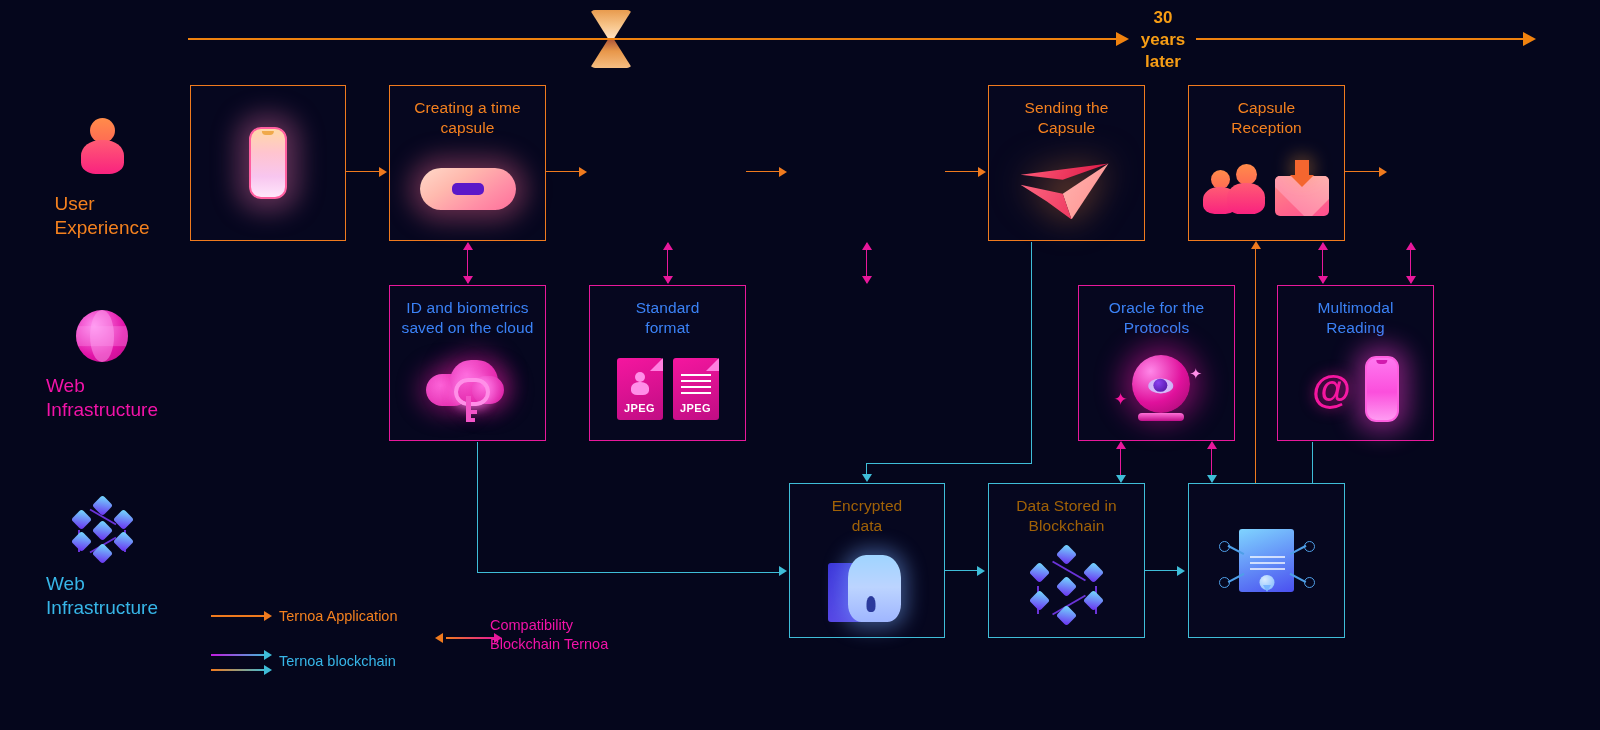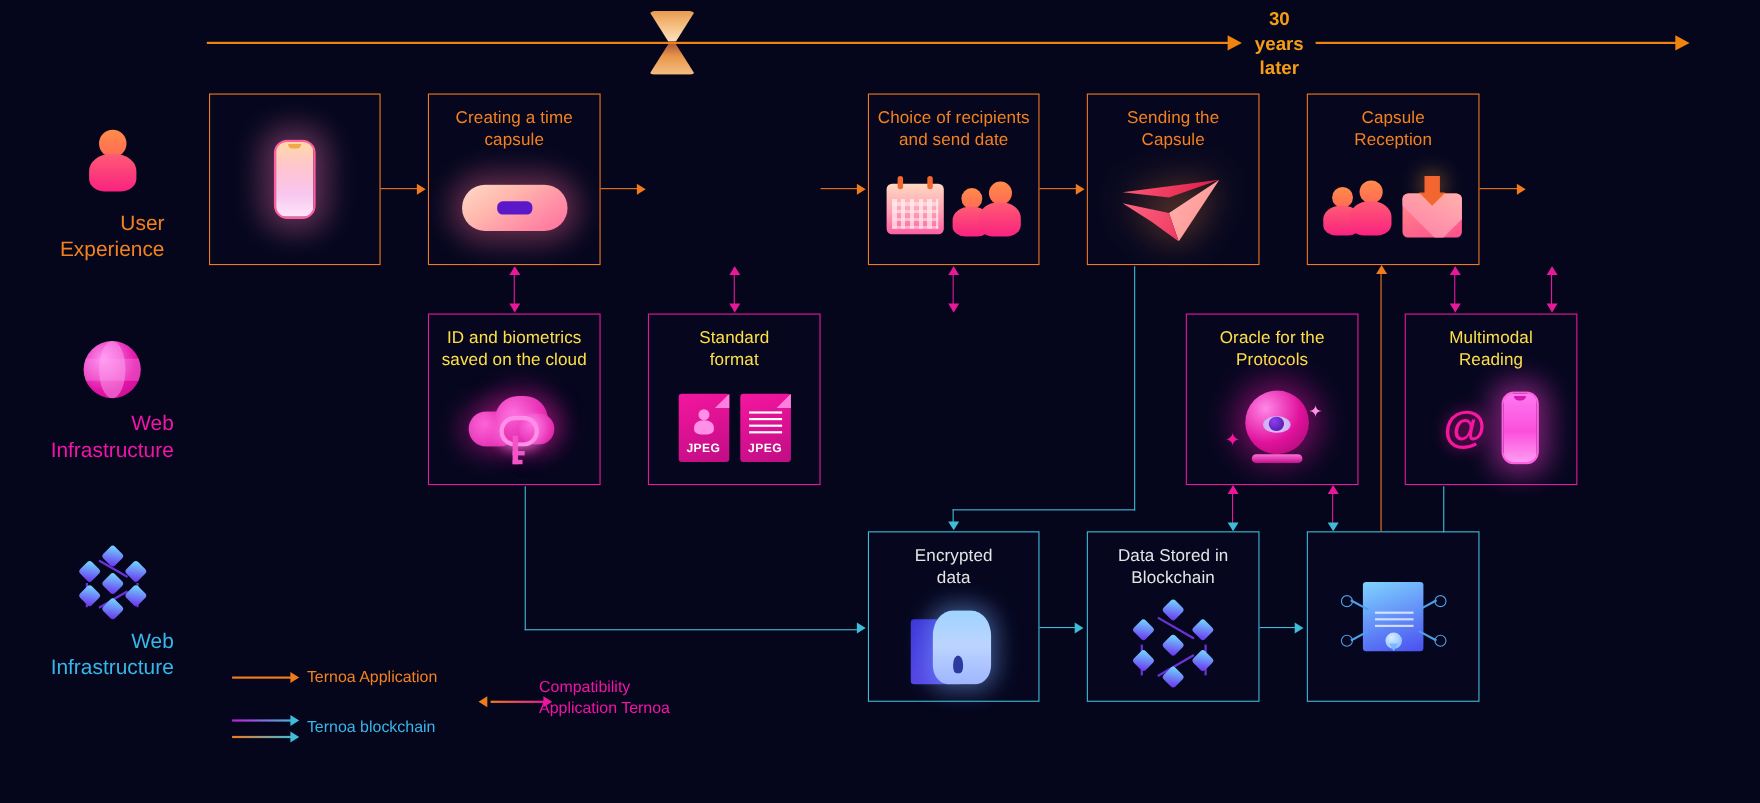--- a/index.html
+++ b/index.html
@@ -10,28 +10,28 @@
   .abs{position:absolute;}
 
   
   .node{position:absolute;box-sizing:border-box;border:1.6px solid #f07a1e;
         background:#06071f;display:flex;flex-direction:column;align-items:center;}
   .node .ttl{margin-top:12px;line-height:1.32;text-align:center;
              font-size:15.5px;color:#f4811f;white-space:pre-line;letter-spacing:.1px;}
   .node .art{flex:1;display:flex;align-items:center;justify-content:center;width:100%;}
 
   .node.pink{border-color:#e8189b;}
-  .node.pink .ttl{color:#fde047;}
+  .node.pink .ttl{color:#3b82f6;}
   .node.blue{border-color:#3fbdd8;}
-  .node.blue .ttl{color:#e5e5e5;}
+  .node.blue .ttl{color:#a16207;}
 
   
   .rail{position:absolute;width:200px;display:flex;flex-direction:column;
         align-items:center;}
-  .rail .rlbl{margin-top:12px;text-align:right;font-size:19px;line-height:1.26;
+  .rail .rlbl{margin-top:12px;text-align:left;font-size:19px;line-height:1.26;
               white-space:pre-line;}
   .rail.ux .rlbl{color:#f4811f;}
   .rail.web .rlbl{color:#f213a8;}
   .rail.chain .rlbl{color:#37b6e8;}
 
   
   .tl-line{position:absolute;height:2.4px;background:#f0820f;}
   .tl-head{position:absolute;width:0;height:0;border-left:13px solid #f0820f;
            border-top:7px solid transparent;border-bottom:7px solid transparent;}
   .tl-txt{position:absolute;color:#f79d15;font-size:17px;line-height:1.3;
@@ -229,44 +229,20 @@
 capsule</div>
     <div class="art">
       <div class="capsule" style="width:96px;height:42px;">
         <span style="position:absolute;left:50%;top:50%;transform:translate(-50%,-50%);
                      width:32px;height:12px;border-radius:5px;background:#5b18c9;"></span>
       </div>
     </div>
   </div>
 
 
-  <div class="node" style="left:789px;top:85px;width:156px;height:156px;">
-    <div class="ttl">Choice of recipients
-and send date</div>
-    <div class="art">
-      <div style="position:relative;width:130px;height:56px;">
-        <div class="cal" style="position:absolute;left:4px;top:6px;width:52px;height:46px;">
-          <span style="position:absolute;left:10px;top:-7px;width:5px;height:12px;border-radius:3px;background:#f4662f;"></span>
-          <span style="position:absolute;right:10px;top:-7px;width:5px;height:12px;border-radius:3px;background:#f4662f;"></span>
-          <span style="position:absolute;left:5px;top:14px;width:42px;height:27px;
-                background:repeating-linear-gradient(90deg,#ffffffcc 0 4px,transparent 4px 8px),
-                           repeating-linear-gradient(0deg,#ffffff99 0 3px,transparent 3px 7px);
-                opacity:.75;"></span>
-        </div>
-        <div class="person" style="position:absolute;left:64px;top:10px;width:34px;height:44px;">
-          <div class="hd" style="left:8px;top:0;width:19px;height:19px;"></div>
-          <div class="bd" style="left:0;top:17px;width:34px;height:27px;"></div>
-        </div>
-        <div class="person" style="position:absolute;left:88px;top:4px;width:38px;height:50px;">
-          <div class="hd" style="left:9px;top:0;width:21px;height:21px;"></div>
-          <div class="bd" style="left:0;top:19px;width:38px;height:31px;"></div>
-        </div>
-      </div>
-    </div>
-  </div>
 
   <div class="node" style="left:988px;top:85px;width:157px;height:156px;">
     <div class="ttl">Sending the
 Capsule</div>
     <div class="art">
       <div style="position:relative;width:96px;height:64px;
                   filter:drop-shadow(0 0 18px rgba(255,140,60,.55));">
         <div style="position:absolute;left:0;top:4px;width:0;height:0;
              border-left:0 solid transparent;border-top:26px solid transparent;
              border-bottom:0 solid transparent;"></div>
@@ -498,15 +474,15 @@
   <div class="lg-line abs" style="left:211px;top:669px;width:56px;
        background:linear-gradient(90deg,#f07a1e,#3fbdd8);"></div>
   <div class="ar r cc abs" style="left:264px;top:665px;"></div>
   <div class="lg-txt abs" style="left:279px;top:652px;color:#37b6e8;">Ternoa blockchain</div>
 
   <div class="lg-line abs" style="left:446px;top:637px;width:50px;
        background:linear-gradient(90deg,#f07a1e,#e8189b);"></div>
   <div class="ar l co abs" style="left:435px;top:633px;"></div>
   <div class="ar r cp abs" style="left:494px;top:633px;"></div>
   <div class="lg-txt abs" style="left:490px;top:616px;color:#f213a8;">Compatibility
-Application Ternoa</div>
+Blockchain Ternoa</div>
 
 </div>
 
 </body></html>

